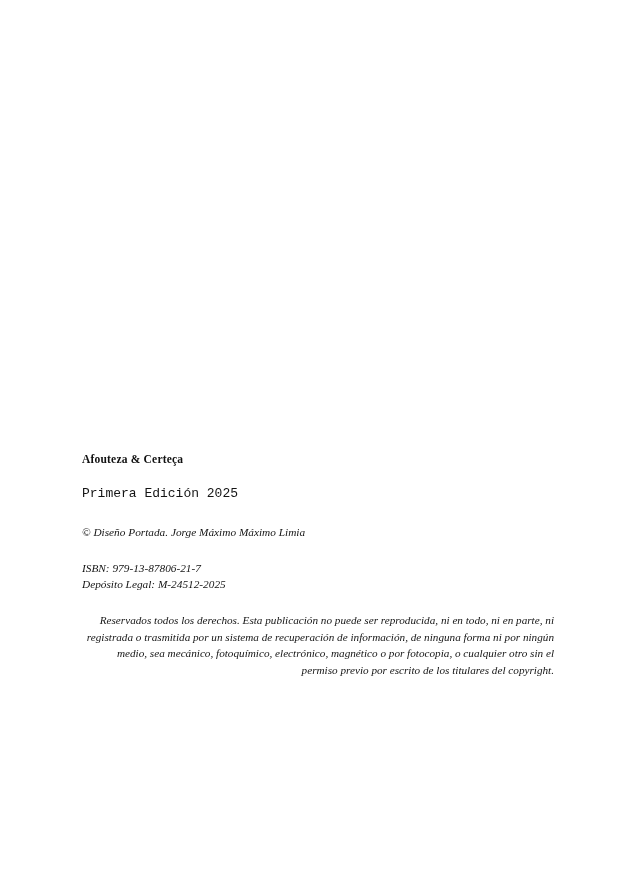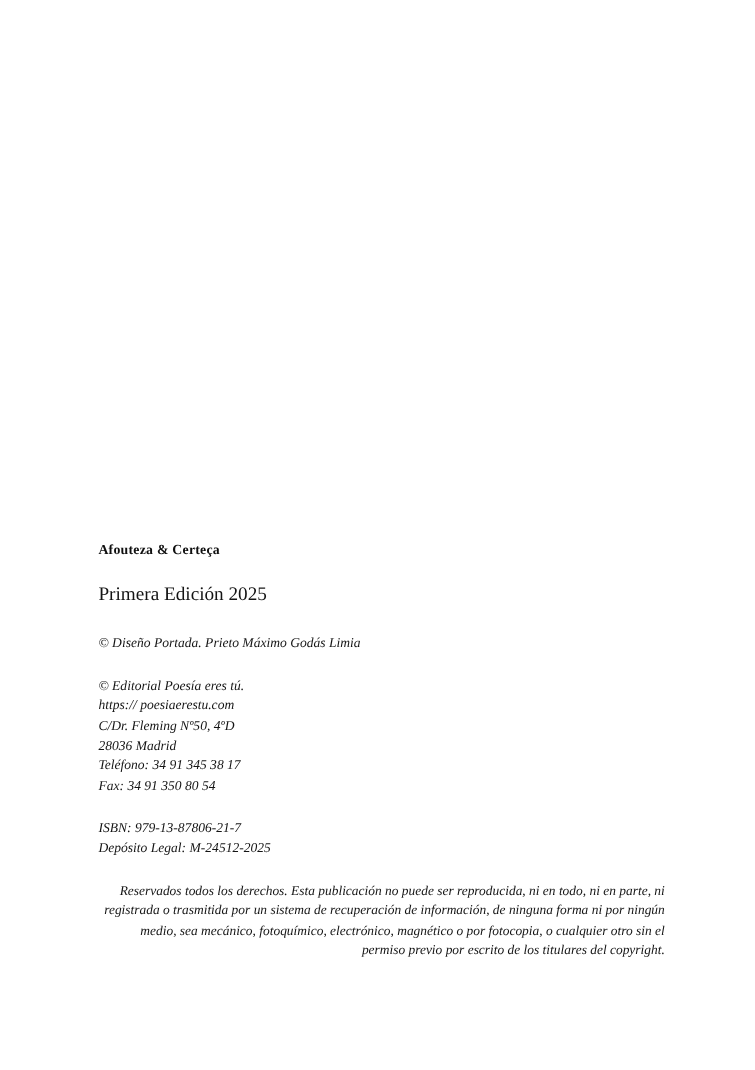--- a/index.html
+++ b/index.html
@@ -29,22 +29,22 @@
   .title-line {
     font-family: "Liberation Serif", serif;
     font-weight: bold;
     font-size: 11.5px;
     letter-spacing: 0.2px;
     color: #101010;
     margin: 0 0 20px 0;
     line-height: 1.25;
   }
   .edition-line {
-    font-family: Liberation Serif, serif;
-    font-size: 16px;
+    font-family: Liberation Mono, monospace;
+    font-size: 13px;
     color: #141414;
     margin: 0 0 21px 0;
     line-height: 1.3;
   }
   .italic-group {
     font-family: "Liberation Serif", serif;
     font-style: italic;
     font-size: 11.3px;
     color: #141414;
     line-height: 1.47;
@@ -68,31 +68,23 @@
 <body>
 
 <div class="page">
   <div class="copyright-block">
 
     <p class="title-line">Afouteza &amp; Certeça</p>
 
     <p class="edition-line">Primera Edición 2025</p>
 
     <div class="italic-group">
-      <div>© Diseño Portada. Prieto Máximo Godás Limia</div>
+      <div>© Diseño Portada. Jorge Máximo Máximo Limia</div>
     </div>
 
-    <div class="italic-group">
-      <div>© Editorial Poesía eres tú.</div>
-      <div>https:// poesiaerestu.com</div>
-      <div>C/Dr. Fleming Nº50, 4ºD</div>
-      <div>28036 Madrid</div>
-      <div>Teléfono: 34 91 345 38 17</div>
-      <div>Fax: 34 91 350 80 54</div>
-    </div>
 
     <div class="italic-group">
       <div>ISBN: 979-13-87806-21-7</div>
       <div>Depósito Legal: M-24512-2025</div>
     </div>
 
     <p class="legal-para">Reservados todos los derechos. Esta publicación no puede ser reproducida, ni en todo, ni en parte, ni registrada o trasmitida por un sistema de recuperación de información, de ninguna forma ni por ningún medio, sea mecánico, fotoquímico, electrónico, magnético o por fotocopia, o cualquier otro sin el permiso previo por escrito de los titulares del copyright.</p>
 
   </div>
 </div>

